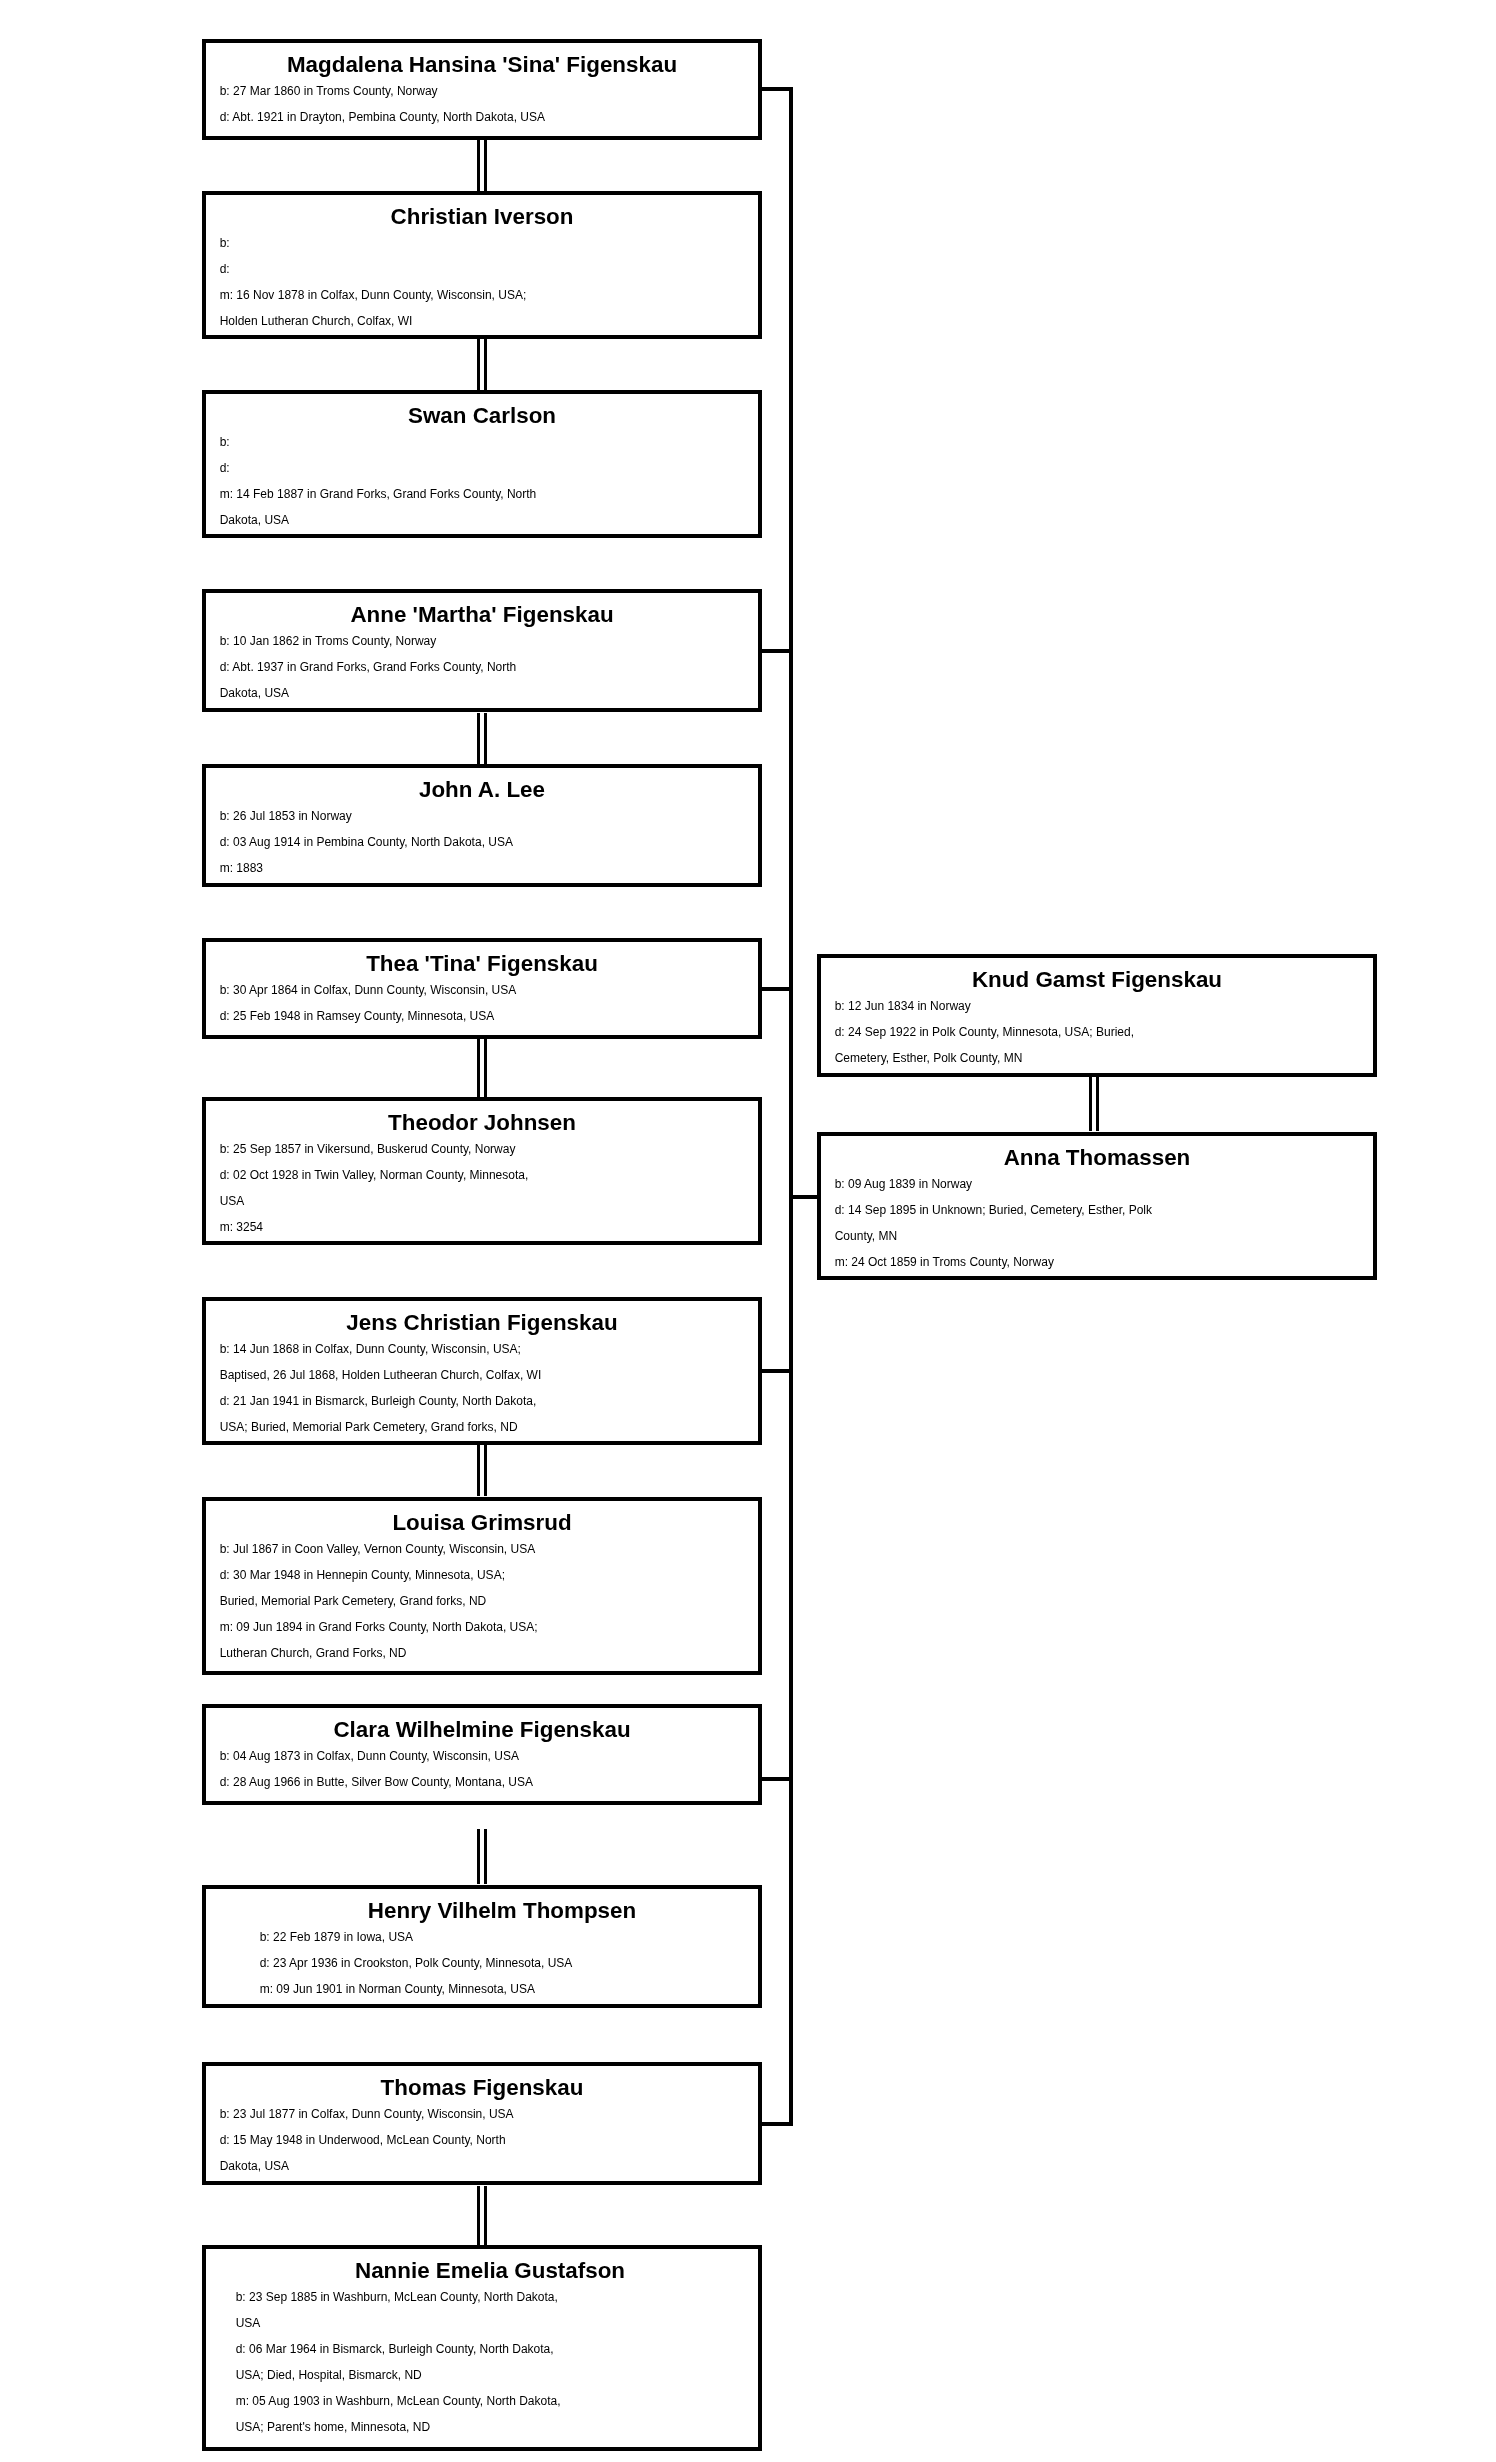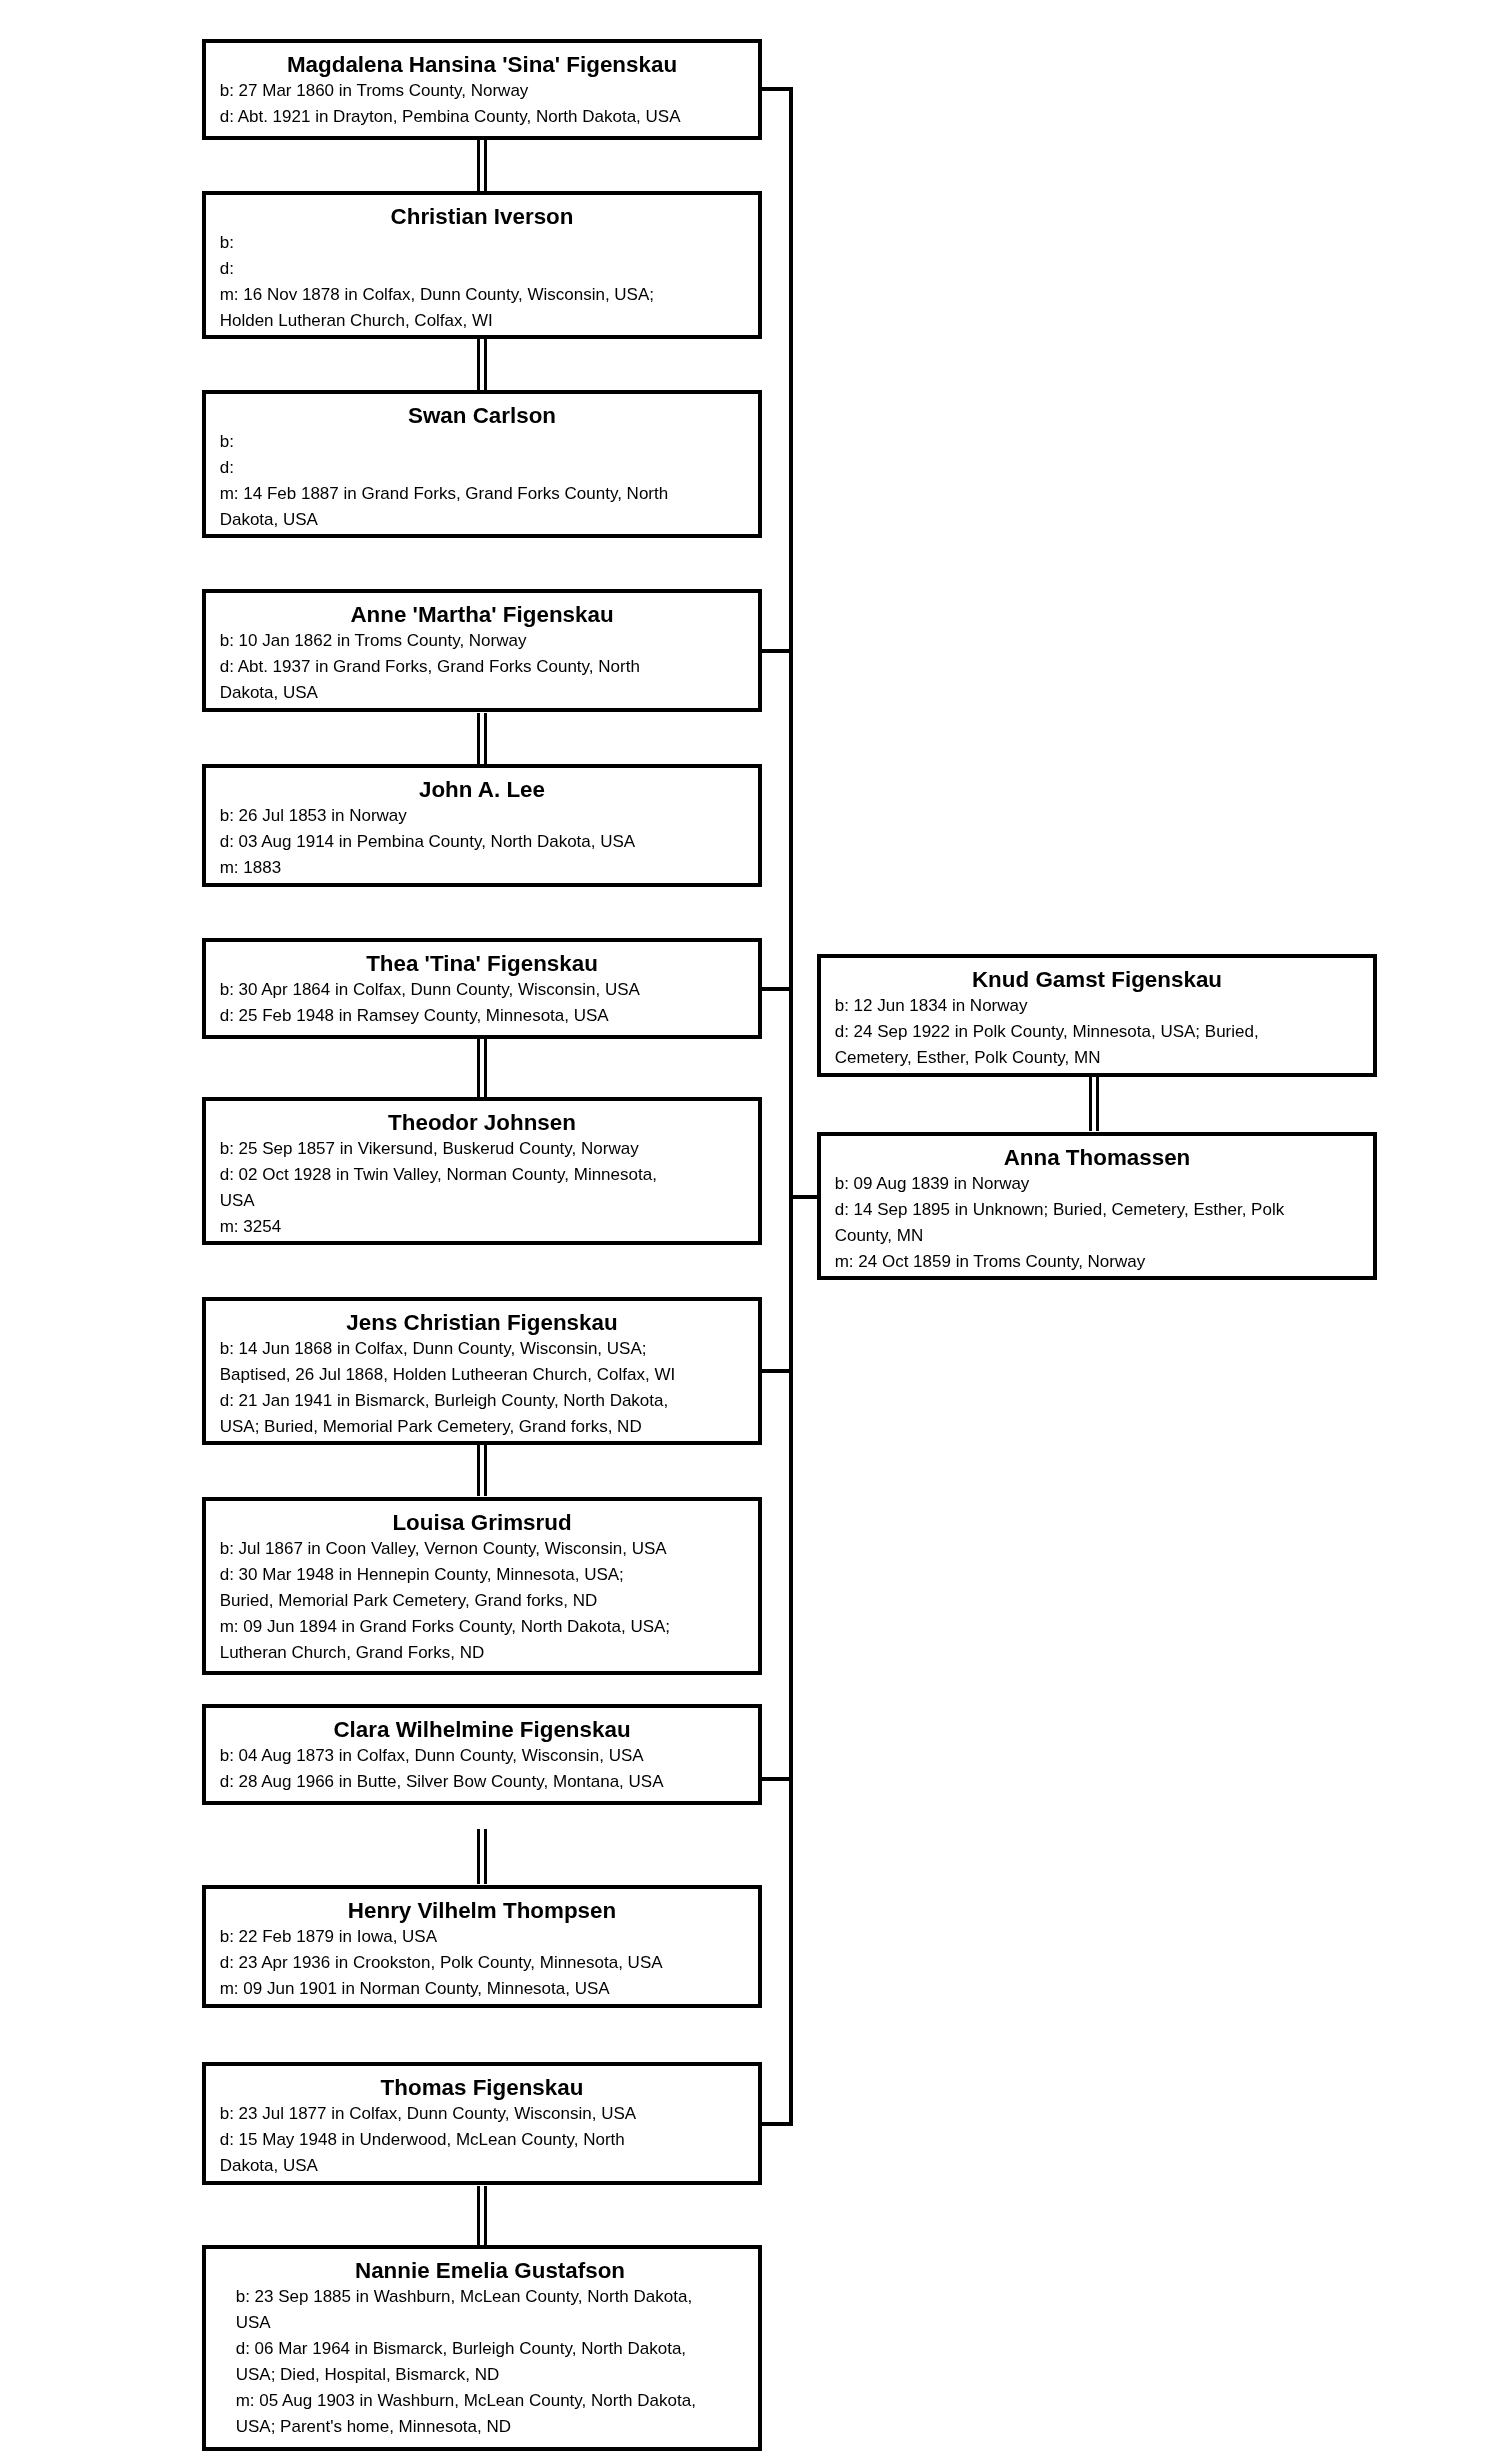--- a/index.html
+++ b/index.html
@@ -24,21 +24,21 @@
   }
   .pname {
     font-size: 22.4px;
     font-weight: bold;
     line-height: 27.4px;
     text-align: center;
     padding-top: 7.5px;
     white-space: nowrap;
   }
   .pline {
-    font-size: 17px;
+    font-size: 12px;
     line-height: 26px;
     padding-left: 13.7px;
     padding-right: 6.2px;
     white-space: nowrap;
   }
   .hline {
     position: absolute;
     height: 3.7px;
     background: #000000;
   }
@@ -148,21 +148,21 @@
     <div class="pline">m: 09 Jun 1894 in Grand Forks County, North Dakota, USA;</div>
     <div class="pline">Lutheran Church, Grand Forks, ND</div>
   </div>
 
   <div class="box" style="left:202px; top:1704px; width:560px; height:101px;">
     <div class="pname">Clara Wilhelmine Figenskau</div>
     <div class="pline">b: 04 Aug 1873 in Colfax, Dunn County, Wisconsin, USA</div>
     <div class="pline">d: 28 Aug 1966 in Butte, Silver Bow County, Montana, USA</div>
   </div>
 
-  <div class="box" style="left:202px; top:1885px; width:560px; height:123px;">
+  <div class="box" style="left:202px; top:1885px; width:560px; height:123px;padding-left:40px;">
     <div class="pname">Henry Vilhelm Thompsen</div>
     <div class="pline">b: 22 Feb 1879 in Iowa, USA</div>
     <div class="pline">d: 23 Apr 1936 in Crookston, Polk County, Minnesota, USA</div>
     <div class="pline">m: 09 Jun 1901 in Norman County, Minnesota, USA</div>
   </div>
 
   <div class="box" style="left:202px; top:2062px; width:560px; height:123px;">
     <div class="pname">Thomas Figenskau</div>
     <div class="pline">b: 23 Jul 1877 in Colfax, Dunn County, Wisconsin, USA</div>
     <div class="pline">d: 15 May 1948 in Underwood, McLean County, North</div>

